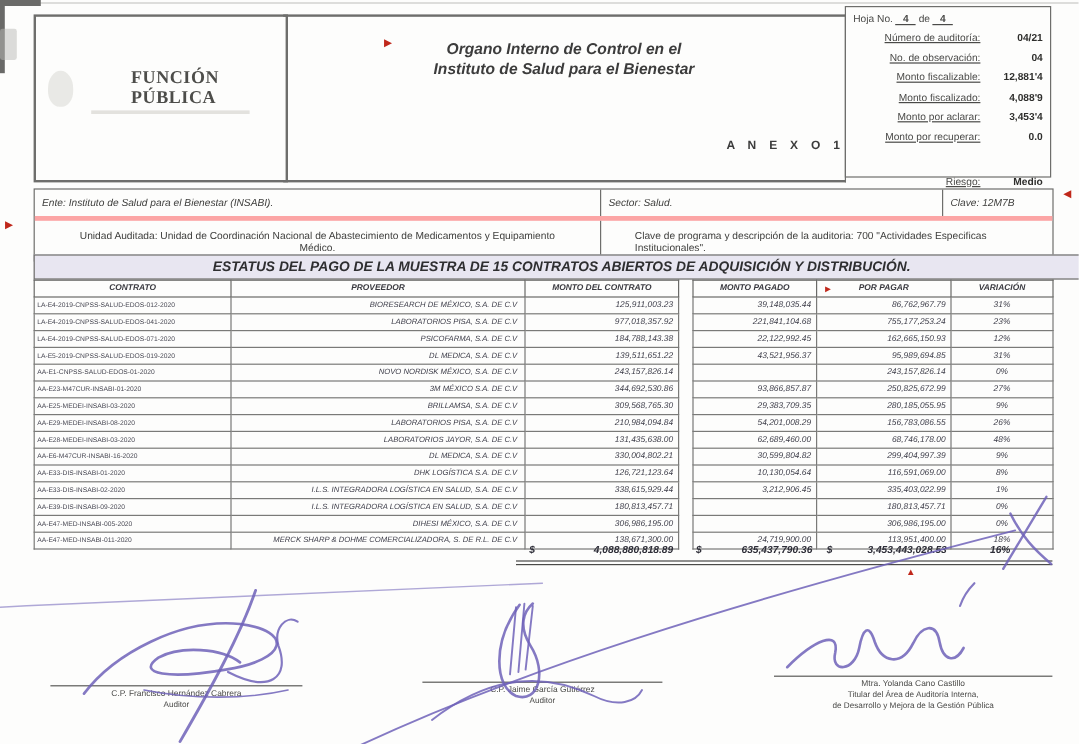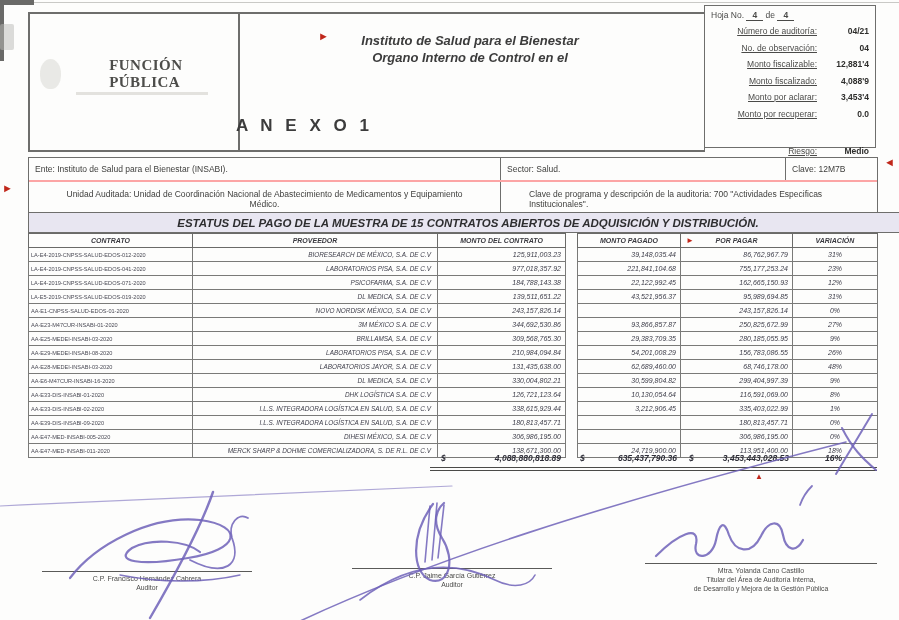--- a/index.html
+++ b/index.html
@@ -12,33 +12,33 @@
 
   
   .hdr-left{position:absolute;left:28px;top:12px;width:208px;height:136px;border:2px solid #6e6e6c;}
   .logo-wrap{position:absolute;left:10px;top:40px;width:190px;height:40px;display:flex;align-items:center;justify-content:center;gap:40px;}
   .logo-emblem{width:26px;height:30px;background:#d8d8d4;border-radius:50% 50% 45% 45%;opacity:.55;margin-right:8px;}
   .logo-text{font-family:"Liberation Serif",serif;font-weight:bold;font-size:15px;letter-spacing:.5px;color:#4d4d4a;}
   .logo-rule{position:absolute;left:46px;top:78px;width:132px;height:3px;background:#e3e2de;}
 
   .hdr-center{position:absolute;left:236px;top:12px;width:468px;height:136px;border-top:2px solid #6e6e6c;border-bottom:2px solid #6e6e6c;border-right:1.5px solid #6e6e6c;}
   .org-title{position:absolute;left:0;top:18px;width:100%;text-align:center;font-size:13px;font-weight:bold;font-style:italic;color:#3c3c3c;line-height:17px;}
-  .anexo{position:absolute;left:0;top:102px;width:100%;text-align:left;font-size:17px;font-weight:bold;letter-spacing:4px;color:#3c3c3c;}
+  .anexo{position:absolute;left:0;top:102px;width:100%;text-align:right;font-size:10px;font-weight:bold;letter-spacing:4px;color:#3c3c3c;}
 
   .hdr-right{position:absolute;left:704px;top:5px;width:172px;height:143px;border:1.5px solid #6e6e6c;padding:4px 6px 0 6px;box-sizing:border-box;}
   .hoja-row{font-size:8.5px;color:#4a4a48;margin-bottom:3px;}
   .hoja-row .u{border-bottom:1px solid #4a4a48;padding:0 6px;font-weight:bold;}
   .info-row{display:flex;justify-content:flex-end;align-items:baseline;font-size:8.5px;line-height:16.5px;color:#4a4a48;}
   .info-row .lbl{text-align:right;flex:1;text-decoration:underline;}
   .info-row .val{width:52px;text-align:right;font-weight:bold;color:#2e2e2c;}
   .info-row.last{margin-top:21px;}
 
   
   .entity{position:absolute;left:28px;top:157px;width:848px;border:1.2px solid #6e6e6c;font-size:8.5px;color:#3e3e3c;}
-  .ent-rowA{display:flex;height:22px;border-bottom:2px solid #fca5a5;}
+  .ent-rowA{display:flex;height:22px;border-bottom:4px solid #fca5a5;font-style:italic;}
   .ent-rowA .c1{width:472px;border-right:1px solid #6e6e6c;display:flex;align-items:center;padding-left:6px;box-sizing:border-box;}
   .ent-rowA .c2{width:285px;border-right:1px solid #6e6e6c;display:flex;align-items:center;padding-left:6px;box-sizing:border-box;}
   .ent-rowA .c3{flex:1;display:flex;align-items:center;padding-left:6px;}
   .ent-rowB{display:flex;height:33px;gap:20px;}
   .ent-rowB .c1{width:472px;border-right:1px solid #6e6e6c;display:flex;align-items:center;justify-content:center;text-align:center;padding:0 28px;box-sizing:border-box;}
   .ent-rowB .c2{flex:1;display:flex;align-items:center;padding:0 8px;}
 
   
   .title-bar{position:absolute;left:28px;top:212px;width:880px;height:21px;background:#e8e6f1;border:1.2px solid #6e6e6c;box-sizing:border-box;
              display:flex;align-items:center;justify-content:center;font-size:11.5px;font-weight:bold;font-style:italic;color:#2e2e30;}
@@ -91,22 +91,22 @@
   <div class="hdr-left">
     <div class="logo-wrap">
       <div class="logo-emblem"></div>
       <div class="logo-text">FUNCIÓN PÚBLICA</div>
     </div>
     <div class="logo-rule"></div>
   </div>
 
   <div class="hdr-center">
     <div class="org-title">
+      <div><span>Organo Interno de Control en el</span></div>
       <div><span>Instituto de Salud para el Bienestar</span></div>
-      <div><span>Organo Interno de Control en el</span></div>
     </div>
     <div class="anexo">A N E X O   1</div>
   </div>
 
   <div class="hdr-right">
     <div class="hoja-row">
       <span>Hoja No.</span>
       <span class="u">4</span>
       <span>de</span>
       <span class="u">4</span>

